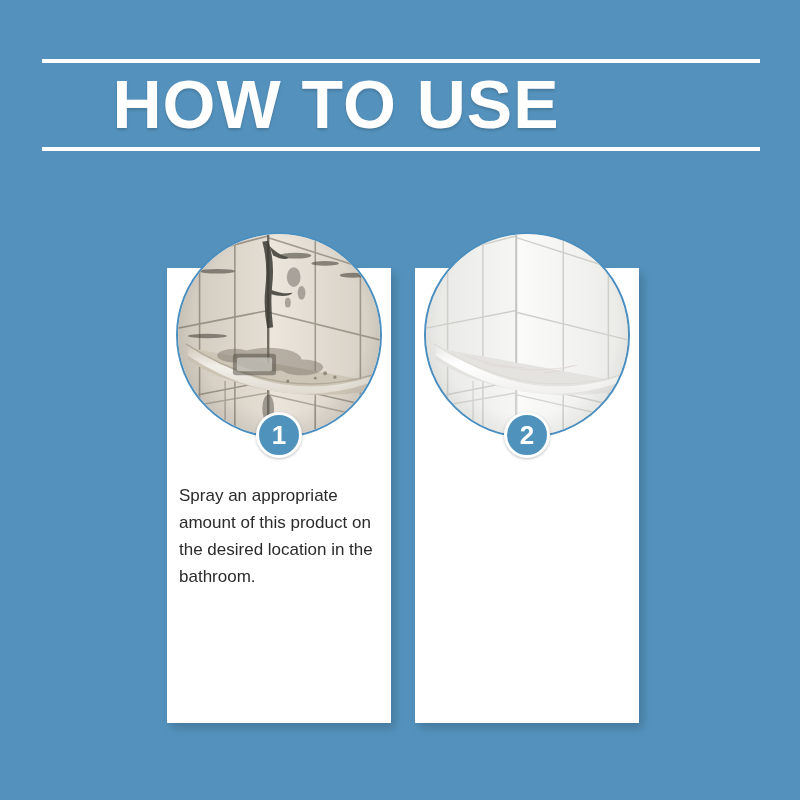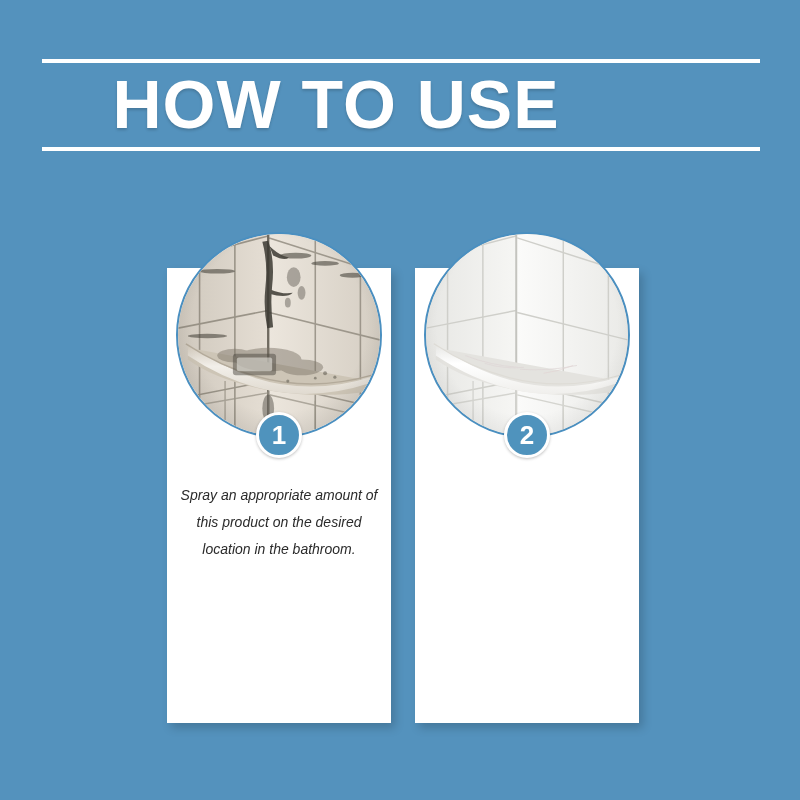--- a/index.html
+++ b/index.html
@@ -106,25 +106,23 @@
     box-shadow:0 1px 3px rgba(0,0,0,0.25);
     z-index:5;
   }
 
   
   .caption {
     position:absolute;
     left:12px;
     right:12px;
     top:214px;
-    text-align:center;
     color:#2b2b2b;
-    font-size:14px;
+    font-size:17px;
     line-height:27px;
-    font-style:italic;
   }
 </style>
 </head>
 <body>
 
 <div id="header">
   <div class="rule" id="rule-top"></div>
   <div id="page-title">HOW TO USE</div>
   <div class="rule" id="rule-bot"></div>
 </div>

